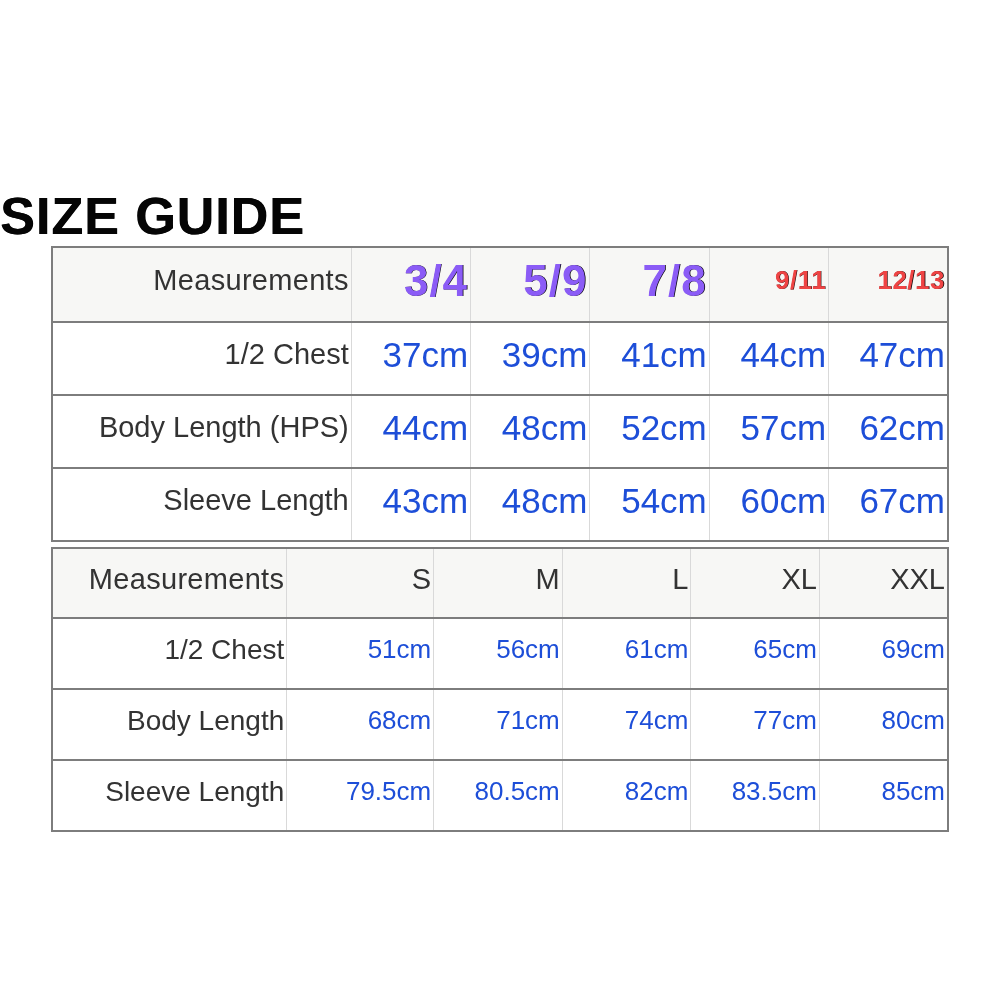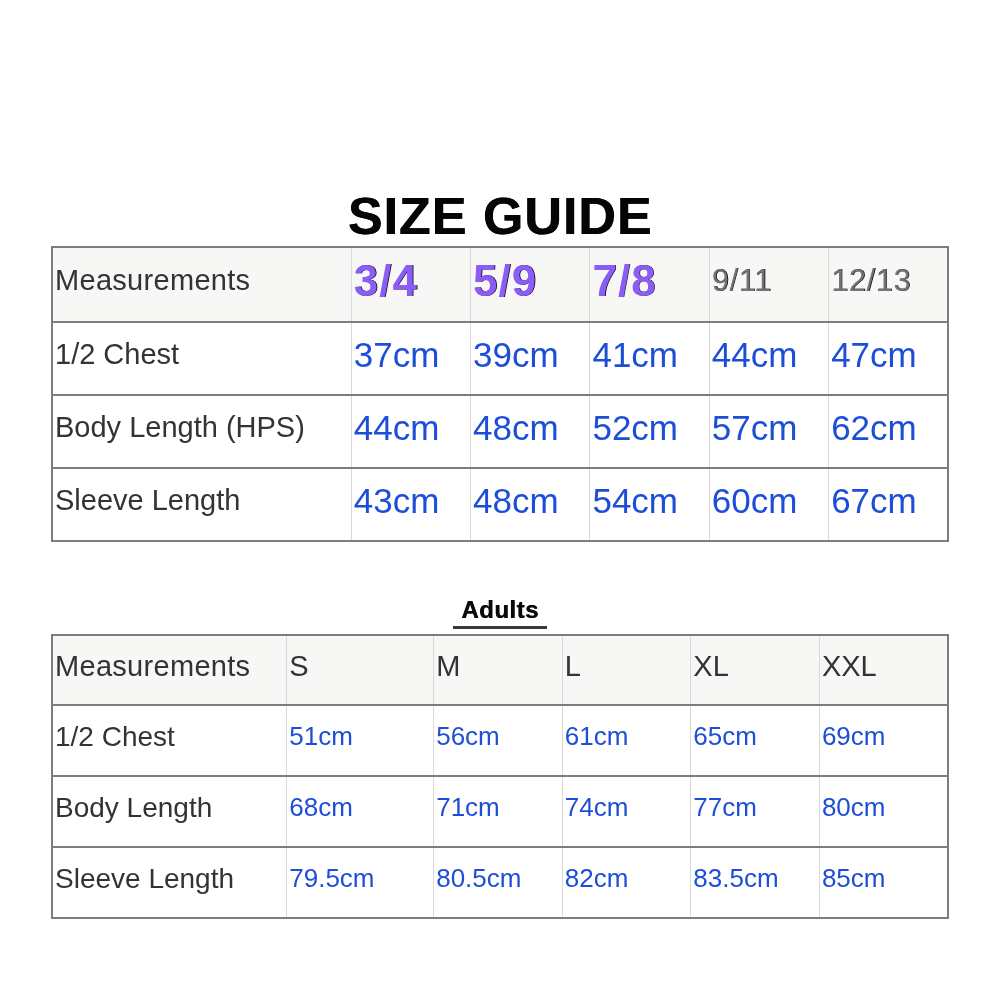--- a/index.html
+++ b/index.html
@@ -10,21 +10,21 @@
   }
   .page {
     position: relative;
     width: 1000px;
     height: 1000px;
     overflow: hidden;
     background: #ffffff;
   }
   .page-title {
     margin: 190px 0 0 0;
-    text-align: center;
+    text-align: left;
     font-size: 52px;
     line-height: 1;
     font-weight: 900;
     letter-spacing: 1px;
     color: #050505;
     text-shadow: 0.6px 0 0 #050505;
   }
   .section-heading {
     margin: 0;
     text-align: center;
@@ -46,21 +46,21 @@
   table.size-table {
     width: 898px;
     margin: 5px auto 0 auto;
     border-collapse: collapse;
     table-layout: fixed;
     background: #ffffff;
     border: 2px solid #7d7d7d;
   }
   table.size-table.children { margin-top: 4px; }
   .size-table th, .size-table td {
-    text-align: left;
+    text-align: right;
     vertical-align: middle;
     border-top: 2px solid #7d7d7d;
     border-left: 1px solid #d9d9d9;
     padding: 0 2px 8px 2px;
     overflow: hidden;
   }
   .size-table th:first-child, .size-table td:first-child { border-left: none; }
   .size-table thead th { border-top: none; background: #f7f7f5; }
   table.children thead tr { height: 75px; }
   table.children tbody tr { height: 73px; }
@@ -74,23 +74,23 @@
     letter-spacing: 0.3px;
   }
   .size-xl {
     font-size: 44px;
     font-weight: 900;
     color: #8b5cf6;
     letter-spacing: 1px;
     text-shadow: 0.7px 0 0 #000000;
   }
   .size-lg {
-    font-size: 31px;
-    font-weight: 400;
-    color: #737373;
+    font-size: 26px;
+    font-weight: 700;
+    color: #ef4444;
     letter-spacing: 0.5px;
     text-shadow: 0.6px 0 0 #000000;
   }
   .size-md {
     font-size: 29px;
     font-weight: 400;
     color: #333333;
   }
   td.row-label {
     font-size: 29px;
@@ -161,23 +161,20 @@
           <td class="value">48cm</td>
           <td class="value">54cm</td>
           <td class="value">60cm</td>
           <td class="value">67cm</td>
         </tr>
       </tbody>
     </table>
   </section>
 
   <section>
-    <h2 class="section-heading adults">
-      <span class="heading-text">Adults</span>
-    </h2>
     <table class="size-table adults">
       <colgroup>
         <col class="a-label">
           <col class="a-s">
           <col class="a-size">
           <col class="a-size">
           <col class="a-size">
           <col class="a-size">
       </colgroup>
       <thead>

